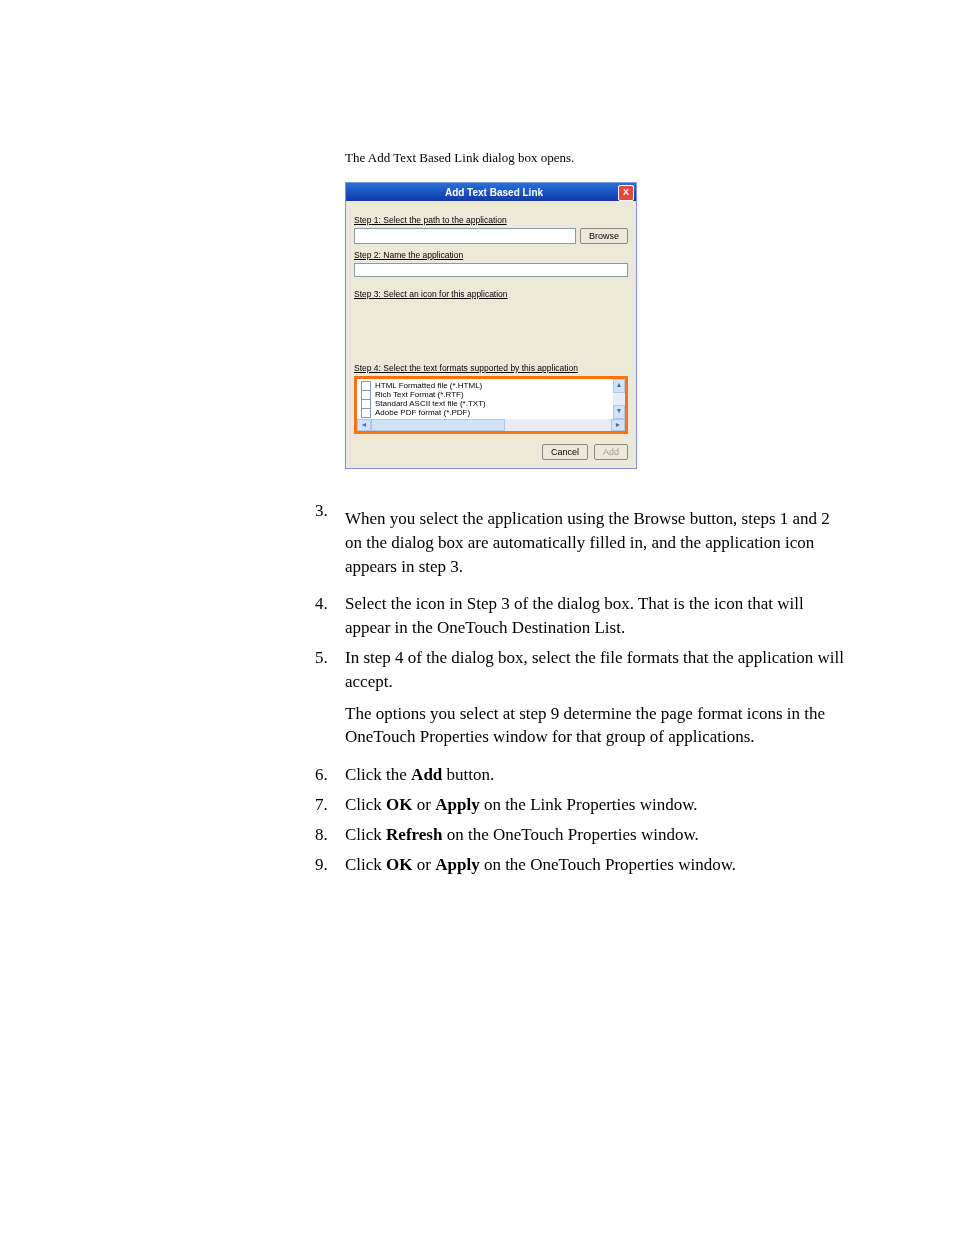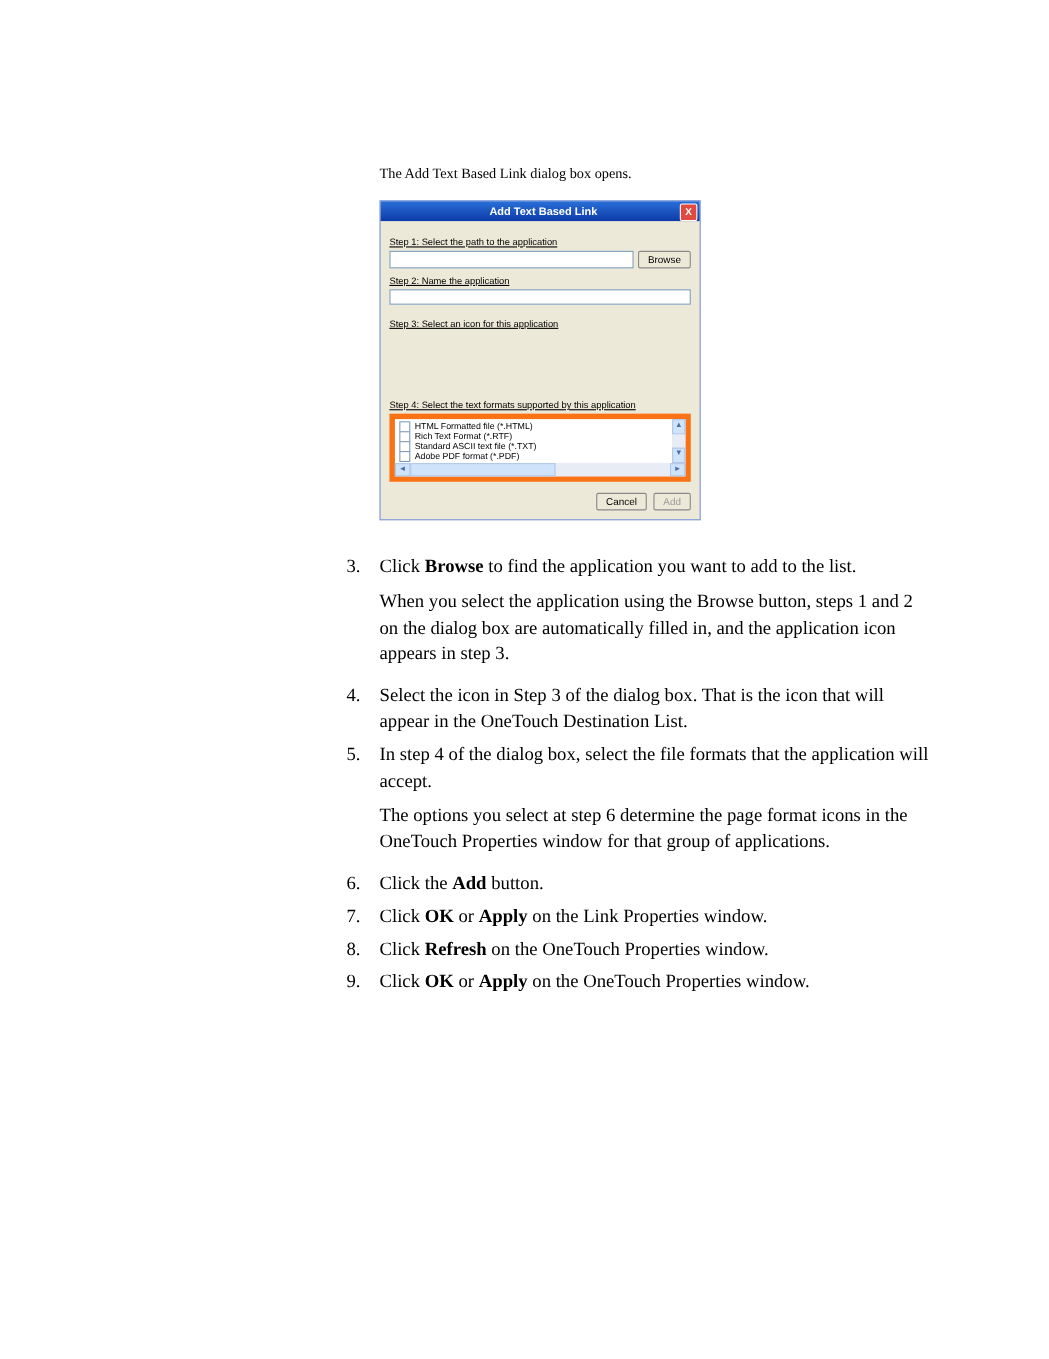--- a/index.html
+++ b/index.html
@@ -140,21 +140,21 @@
   .win-btn.disabled {
     color: #999;
   }
   .icon-area {
     height: 55px;
     background: #ece9d8;
     margin-bottom: 6px;
   }
   .listbox {
     background: #fff;
-    border: 5px solid #f97316;
+    border: 3px solid #f97316;
     position: relative;
     height: 52px;
   }
   .list-inner {
     position: absolute;
     top: 0;
     left: 0;
     right: 12px;
     bottom: 12px;
     padding: 2px 4px;
@@ -326,35 +326,34 @@
           <button class="win-btn disabled">Add</button>
         </div>
       </div>
     </div>
   </div>
 
   <div class="steps">
       <div class="step-item">
         <div class="step-num">3.</div>
         <div class="step-text">
-          <div><span>Click </span><span class="b">Browse</span><span> to find the application you want to add to the list.</span></div>
           <div class="para">When you select the application using the Browse button, steps 1 and 2 on the dialog box are automatically filled in, and the application icon appears in step 3.</div>
         </div>
       </div>
       <div class="step-item">
         <div class="step-num">4.</div>
         <div class="step-text">
           <div><span>Select the icon in Step 3 of the dialog box. That is the icon that will appear in the OneTouch Destination List.</span></div>
         </div>
       </div>
       <div class="step-item">
         <div class="step-num">5.</div>
         <div class="step-text">
           <div><span>In step 4 of the dialog box, select the file formats that the application will accept.</span></div>
-          <div class="para">The options you select at step 6 determine the page format icons in the OneTouch Properties window for that group of applications.</div>
+          <div class="para">The options you select at step 9 determine the page format icons in the OneTouch Properties window for that group of applications.</div>
         </div>
       </div>
       <div class="step-item">
         <div class="step-num">6.</div>
         <div class="step-text">
           <div><span>Click the </span><span class="b">Add</span><span> button.</span></div>
         </div>
       </div>
       <div class="step-item">
         <div class="step-num">7.</div>

